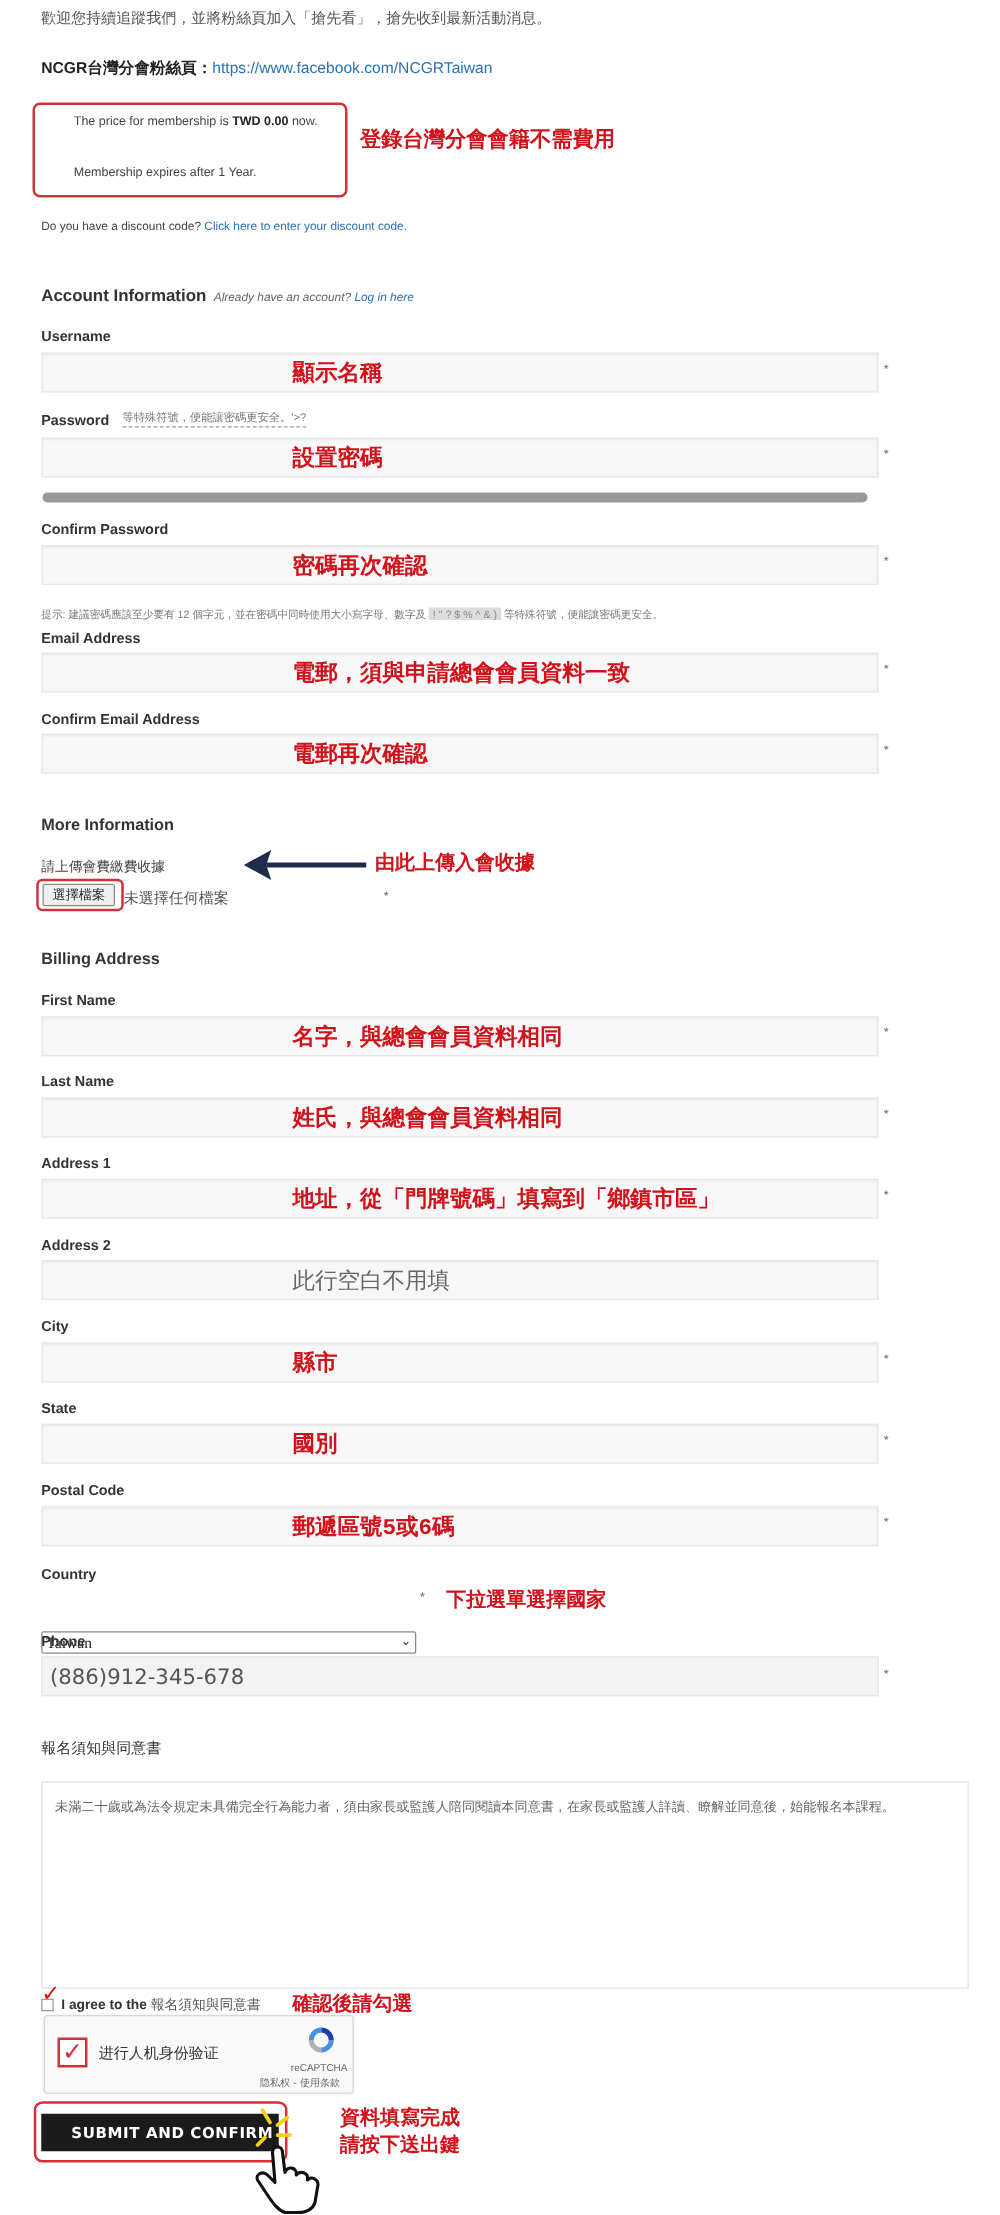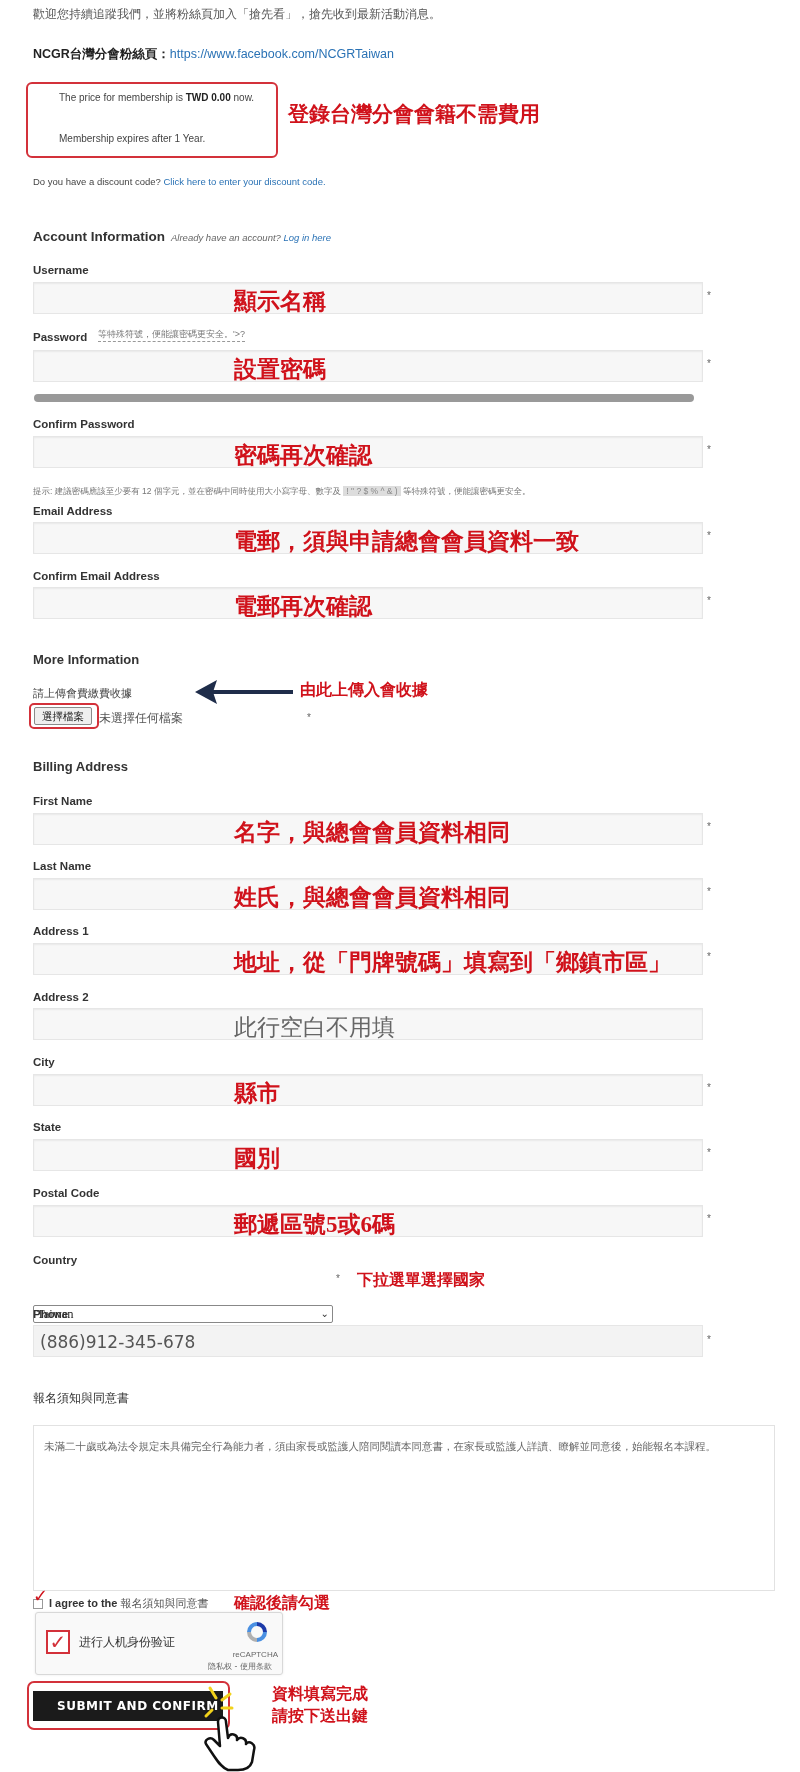--- a/index.html
+++ b/index.html
@@ -14,21 +14,21 @@
   .price-line { left: 29px; font-size: 10px; color: #444; white-space: nowrap; margin-left: 30px; }
   .price-line b { color: #222; }
   .annot { color: #d0121b; font-weight: bold; white-space: nowrap; font-family: "DejaVu Sans", sans-serif; }
   .discount { left: 33px; top: 176px; font-size: 9.5px; color: #444; white-space: nowrap; }
   .discount a { color: #2a72b5; text-decoration: none; }
   .section-title { left: 33px; font-size: 13.5px; font-weight: bold; color: #333; white-space: nowrap; }
   .login-hint { font-size: 9.5px; font-style: italic; color: #666; font-weight: normal; margin-left: 6px; }
   .login-hint a { color: #2a72b5; text-decoration: none; }
   .label { left: 33px; font-size: 11.5px; font-weight: bold; color: #333; white-space: nowrap; }
   .field { left: 33px; width: 670px; height: 32px; background: #f7f7f7; border: 1px solid #e6e6e6; box-shadow: inset 0 1px 2px rgba(0,0,0,0.06); }
-  .field .ph { position: absolute; left: 200px; top: 3px; font-size: 23px; font-weight: bold; color: #d0121b; font-family: Liberation Serif, serif; white-space: nowrap; }
+  .field .ph { position: absolute; left: 200px; top: 3px; font-size: 18px; font-weight: bold; color: #d0121b; font-family: Liberation Mono, monospace; white-space: nowrap; }
   .field .ph.grey { color: #666; font-weight: normal; }
   .req { font-size: 10px; color: #666; }
   .pw-hint-tip { left: 98px; top: 328px; font-size: 9px; color: #777; border-bottom: 1px dashed #999; white-space: nowrap; }
   .strength { left: 34px; top: 394px; width: 660px; height: 8px; background: #999; border-radius: 4px; }
   .hint-line { left: 33px; top: 486px; font-size: 8.5px; color: #777; white-space: nowrap; }
   .hint-line .sym { background: #ddd; padding: 0 3px; color: #888; }
   .upload-label { left: 33px; top: 686px; font-size: 11px; color: #444; white-space: nowrap; }
   .file-btn-wrap { left: 29px; top: 703px; width: 70px; height: 26px; border: 2px solid #d3313a; border-radius: 5px; }
   .file-btn { left: 34px; top: 707px; width: 58px; height: 18px; background: #efefef; border: 1px solid #8a8a8a; border-radius: 2px; font-size: 10.5px; color: #222; text-align: center; line-height: 16px; font-family: "DejaVu Sans", sans-serif; }
   .file-none { left: 99px; top: 710px; font-size: 12px; color: #555; white-space: nowrap; font-family: Liberation Sans, sans-serif; }
@@ -62,21 +62,21 @@
 <div class="abs intro">歡迎您持續追蹤我們，並將粉絲頁加入「搶先看」，搶先收到最新活動消息。</div>
 <div class="abs fanpage">
   <b>NCGR台灣分會粉絲頁：</b><a>https://www.facebook.com/NCGRTaiwan</a>
 </div>
 
 <div class="abs price-box"></div>
 <div class="abs price-line" style="top:92px;">
   <span>The price for membership is </span><b>TWD 0.00</b><span> now.</span>
 </div>
 <div class="abs price-line" style="top:133px;text-align:right;">Membership expires after 1 Year.</div>
-<div class="abs annot" style="left:288px; top:100px; font-size:21px;">登錄台灣分會會籍不需費用</div>
+<div class="abs annot" style="left:288px; top:100px; font-size:17px;">登錄台灣分會會籍不需費用</div>
 
 <div class="abs discount">
   <span>Do you have a discount code? </span><a>Click here to enter your discount code.</a>
 </div>
 
 <div class="abs section-title" style="top:229px;">
   <span>Account Information</span><span class="login-hint"><span>Already have an account? </span><a>Log in here</a></span>
 </div>
 
 <div class="abs label" style="top:264px;">Username</div>

